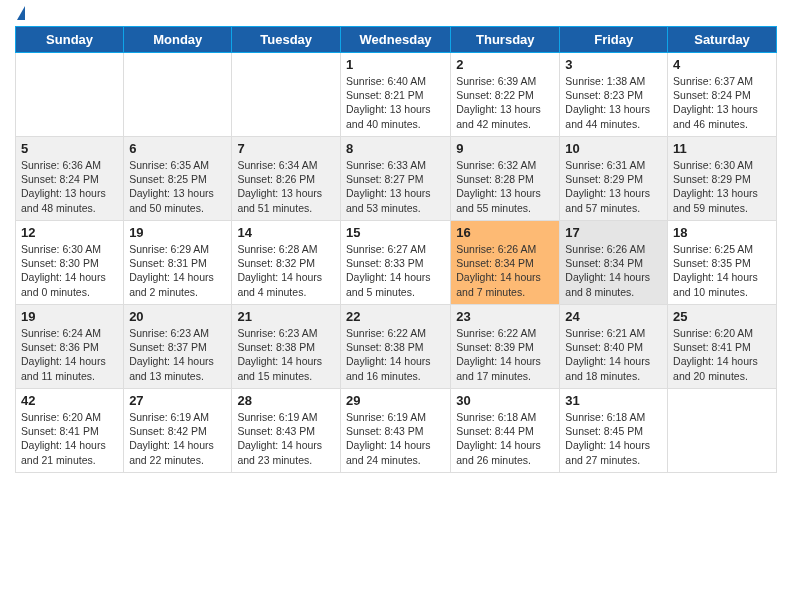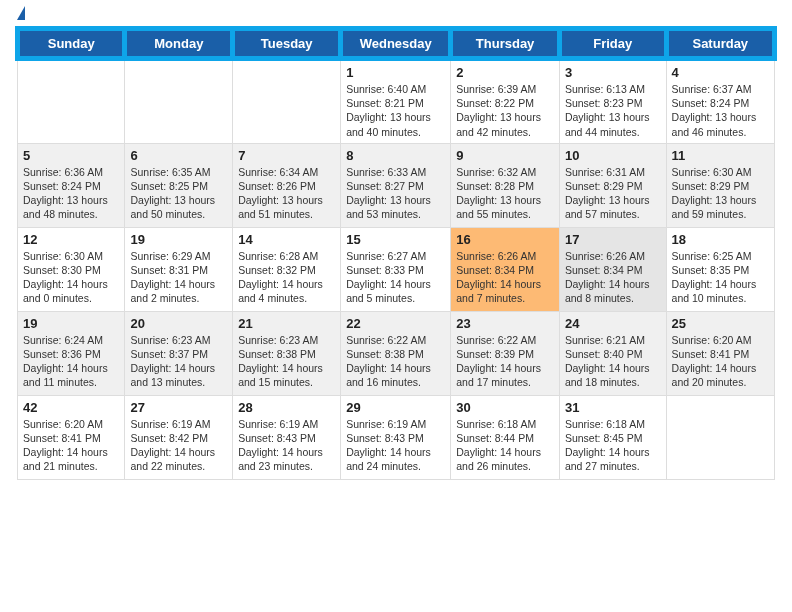--- a/index.html
+++ b/index.html
@@ -60,21 +60,21 @@
       border-collapse: collapse;
       font-size: 11px;
     }
     .calendar th {
       background-color: #1a5fa8;
       color: #fff;
       text-align: center;
       padding: 5px 4px;
       font-size: 13px;
       font-weight: bold;
-      border: 5px solid #0ea5e9;
+      border: 1px solid #0ea5e9;
     }
     .calendar td {
       vertical-align: top;
       padding: 4px 5px;
       border: 1px solid #ddd;
       width: 113px;
       min-height: 80px;
       height: 84px;
       background: #fff;
     }
@@ -148,21 +148,21 @@
           </td>
           <td style="background: rgb(255, 255, 255);">
             <span class="day-num">2</span>
             <div class="day-info" style="white-space: pre-line;">Sunrise: 6:39 AM
 Sunset: 8:22 PM
 Daylight: 13 hours
 and 42 minutes.</div>
           </td>
           <td style="background: rgb(255, 255, 255);">
             <span class="day-num">3</span>
-            <div class="day-info" style="white-space: pre-line;">Sunrise: 6:13 AM
+            <div class="day-info" style="white-space: pre-line;">Sunrise: 1:38 AM
 Sunset: 8:23 PM
 Daylight: 13 hours
 and 44 minutes.</div>
           </td>
           <td style="background: rgb(255, 255, 255);">
             <span class="day-num">4</span>
             <div class="day-info" style="white-space: pre-line;">Sunrise: 6:37 AM
 Sunset: 8:24 PM
 Daylight: 13 hours
 and 46 minutes.</div>

